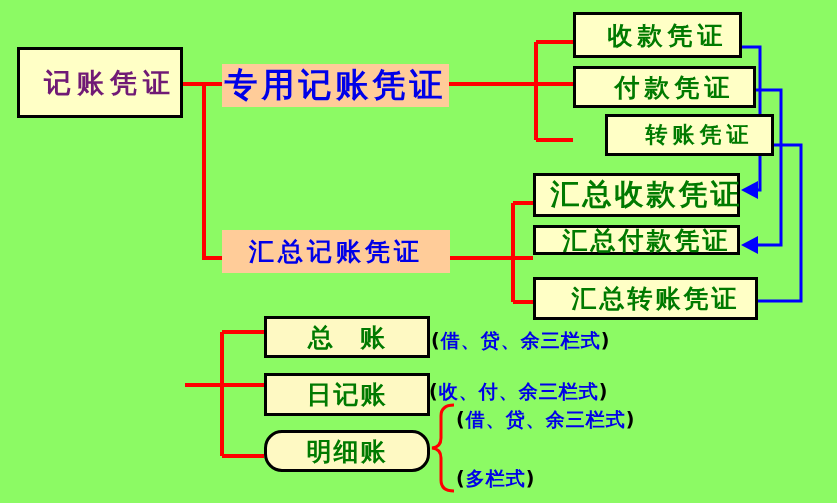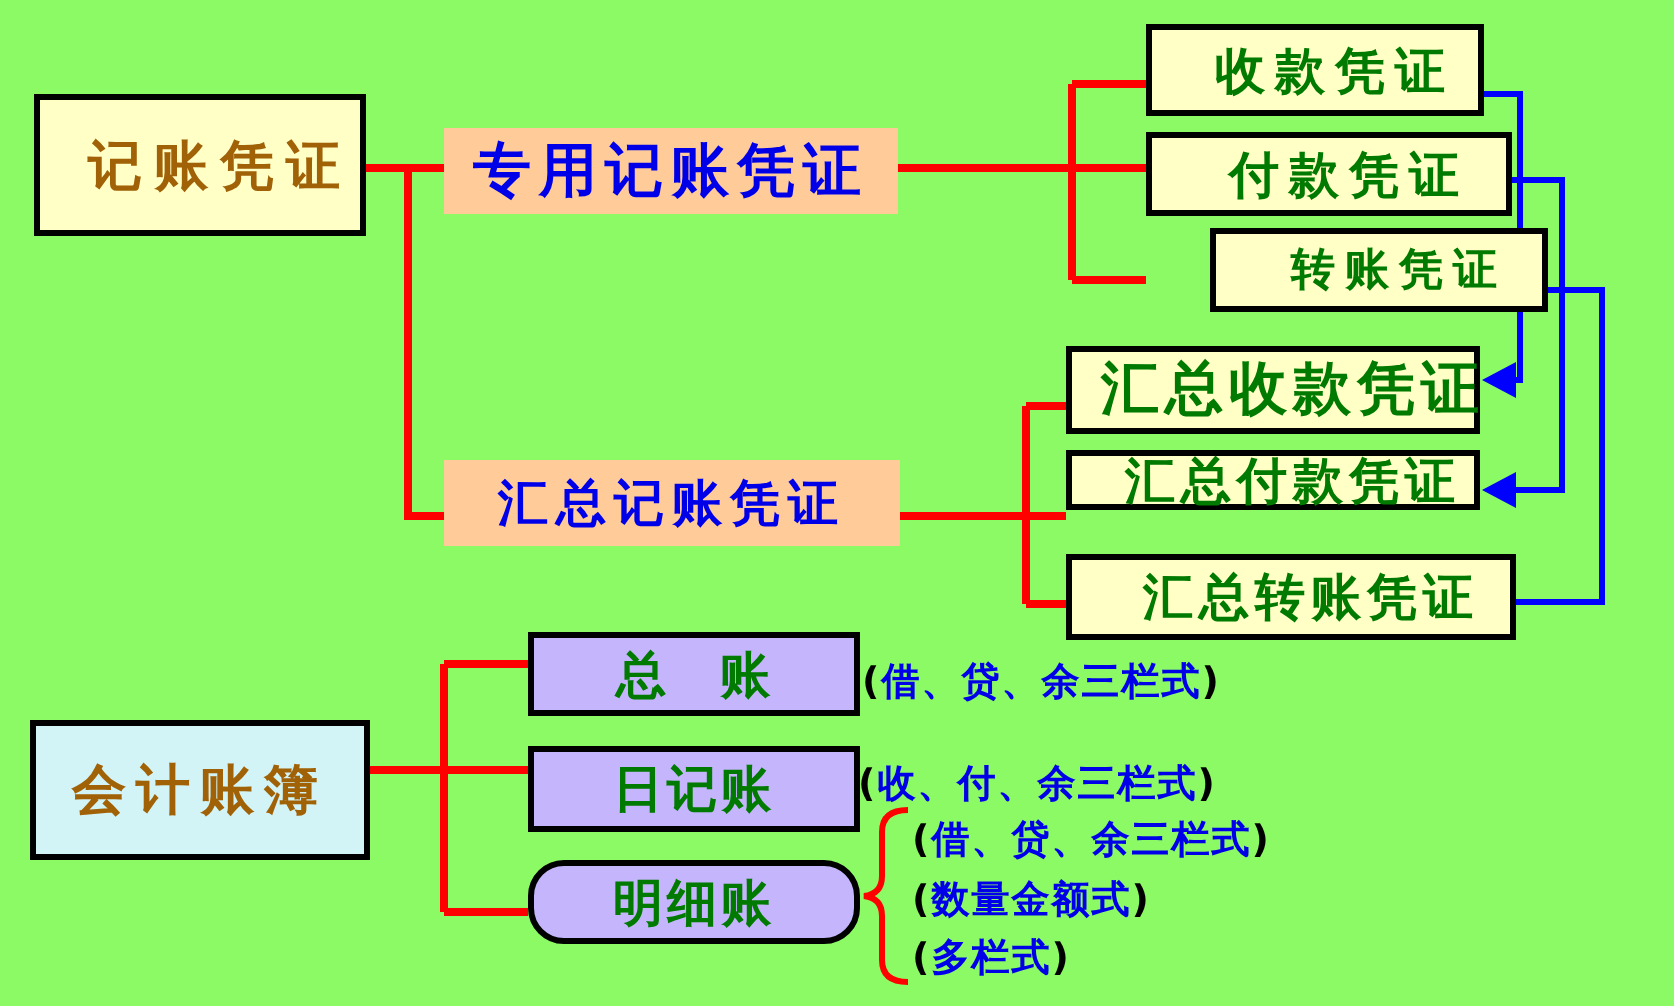--- a/index.html
+++ b/index.html
@@ -13,28 +13,28 @@
   svg.wires { position:absolute; left:0; top:0; z-index:1; }
   .node {
     position:absolute; z-index:2;
     display:flex; align-items:center; justify-content:center;
     font-weight:bold; box-sizing:border-box;
     white-space:nowrap;
   }
   .bordered { border:3px solid #000; }
   .fill-yellow { background:#FFFFC6;padding-left:20px; }
   .fill-peach  { background:#FFCC99; }
-  .fill-lav    { background:#c4b5fd; }
+  .fill-lav    { background:#fef9c3; }
   .fill-cyan   { background:#D2F4F6; }
-  .t-red   { color:#a16207; }
+  .t-red   { color:#701a75; }
   .t-green { color:#007A00; }
   .t-blue  { color:#0000E8; }
 
   #n-jz     { left:17px;  top:47px;  width:166px; height:71px; font-size:27px; letter-spacing:6px; }
-  #n-zy     { left:222px; top:64px;  width:227px; height:43px; font-size:29px; letter-spacing:4px; }
+  #n-zy     { left:222px; top:64px;  width:227px; height:43px; font-size:33px; letter-spacing:4px; }
   #n-hz     { left:222px; top:230px; width:228px; height:43px; font-size:25px; letter-spacing:4px; }
   #n-sk     { left:573px; top:12px;  width:169px; height:46px; font-size:25px; letter-spacing:5px; }
   #n-fk     { left:573px; top:66px;  width:183px; height:42px; font-size:25px; letter-spacing:5px; }
   #n-zz     { left:573px; top:114px; width:169px; height:42px; font-size:22px; letter-spacing:5px;margin-left:32px; }
   #n-hzsk   { left:533px; top:173px; width:207px; height:44px; font-size:29px; letter-spacing:3px; }
   #n-hzfk   { left:533px; top:225px; width:207px; height:30px; font-size:25px; letter-spacing:3px; }
   #n-hzzz   { left:533px; top:277px; width:225px; height:43px; font-size:25px; letter-spacing:3px; }
   #n-kj     { left:15px;  top:360px; width:170px; height:70px; font-size:27px; letter-spacing:5px; }
   #n-zong   { left:264px; top:316px; width:166px; height:42px; font-size:25px; letter-spacing:1px; }
   #n-riji   { left:264px; top:373px; width:166px; height:43px; font-size:25px; letter-spacing:2px; }
@@ -105,31 +105,29 @@
   <div class="node bordered fill-yellow t-green" id="n-fk">付款凭证</div>
 
   <div class="node bordered fill-yellow t-green" id="n-zz">转账凭证</div>
 
   <div class="node bordered fill-yellow t-green" id="n-hzsk">汇总收款凭证</div>
 
   <div class="node bordered fill-yellow t-green" id="n-hzfk">汇总付款凭证</div>
 
   <div class="node bordered fill-yellow t-green" id="n-hzzz">汇总转账凭证</div>
 
-  <div class="node bordered fill-cyan t-red" id="n-kj">会计账簿</div>
 
   <div class="node bordered fill-lav t-green" id="n-zong">总　账</div>
 
   <div class="node bordered fill-lav t-green" id="n-riji">日记账</div>
 
   <div class="node bordered fill-lav t-green" id="n-mingxi">明细账</div>
 
   <div class="note" id="note-zong"><span class="paren">(</span><span>借、贷、余三栏式</span><span class="paren">)</span></div>
 
   <div class="note" id="note-riji"><span class="paren">(</span><span>收、付、余三栏式</span><span class="paren">)</span></div>
 
   <div class="note" id="note-mx1"><span class="paren">(</span><span>借、贷、余三栏式</span><span class="paren">)</span></div>
 
-  <div class="note" id="note-mx2"><span class="paren">(</span><span>数量金额式</span><span class="paren">)</span></div>
 
   <div class="note" id="note-mx3"><span class="paren">(</span><span>多栏式</span><span class="paren">)</span></div>
 
 </div>
 
 </body></html>

